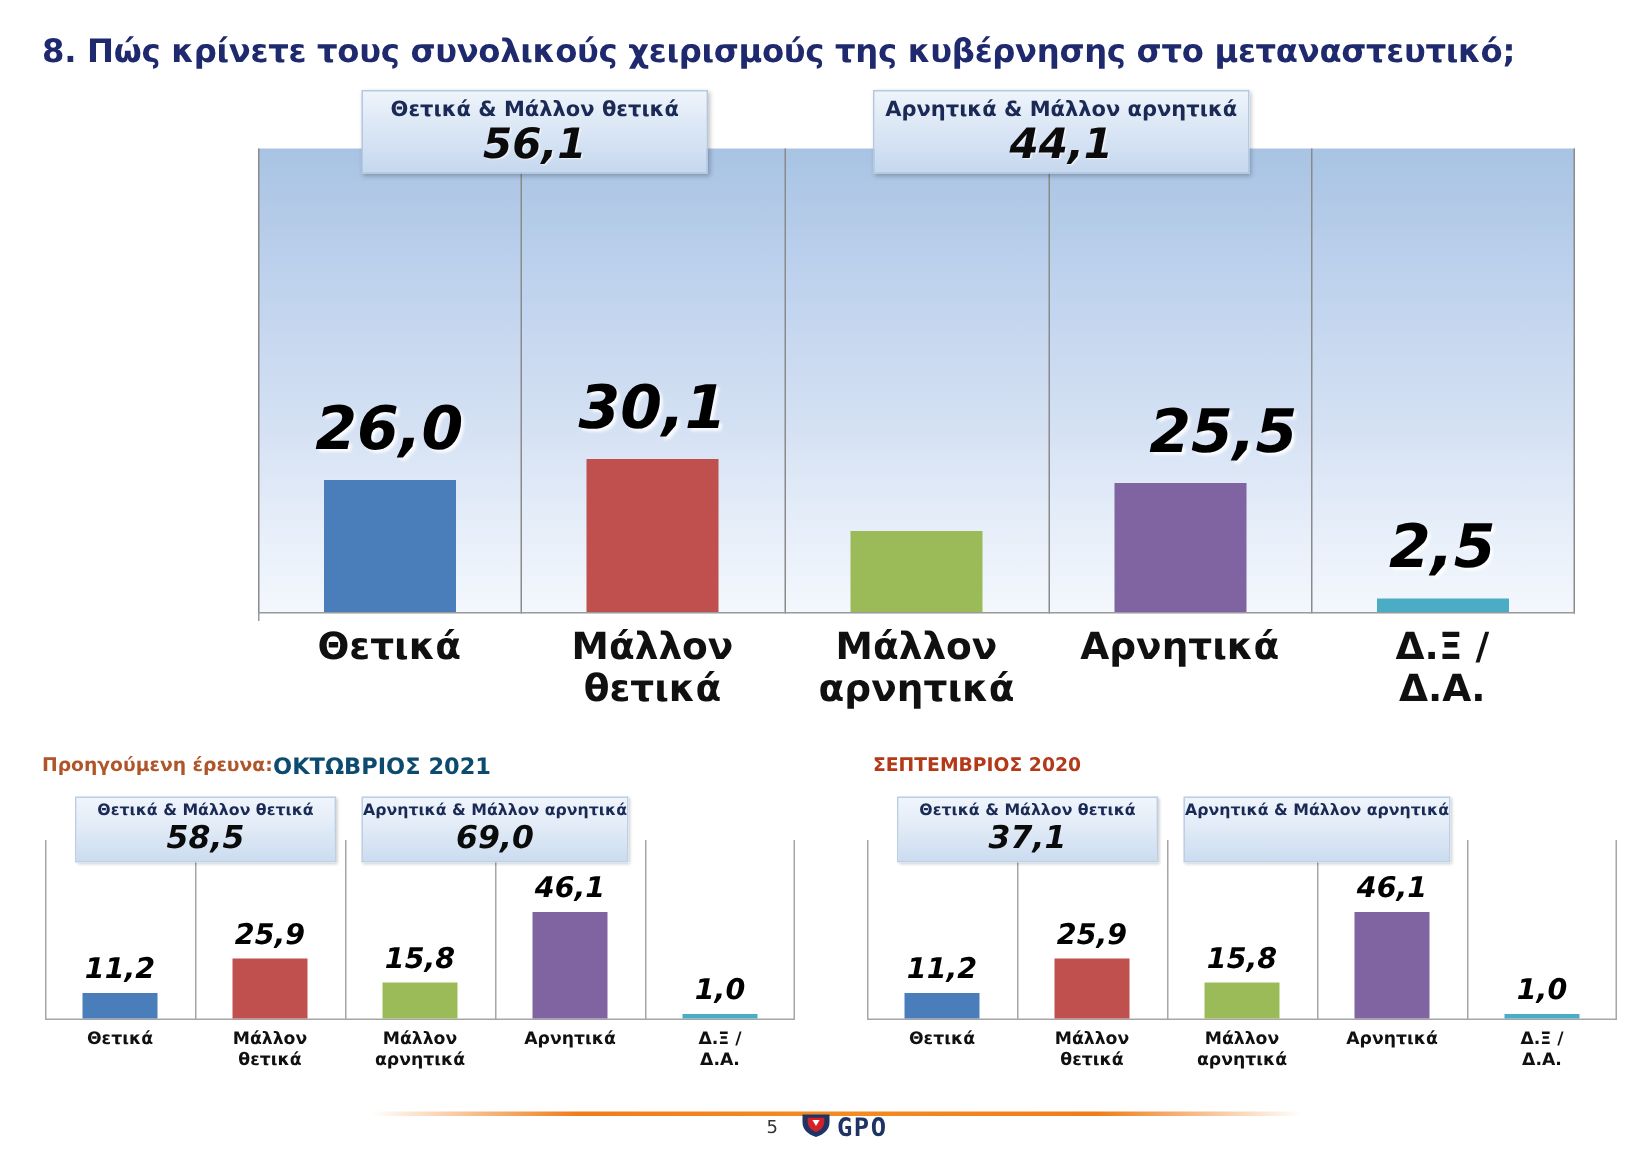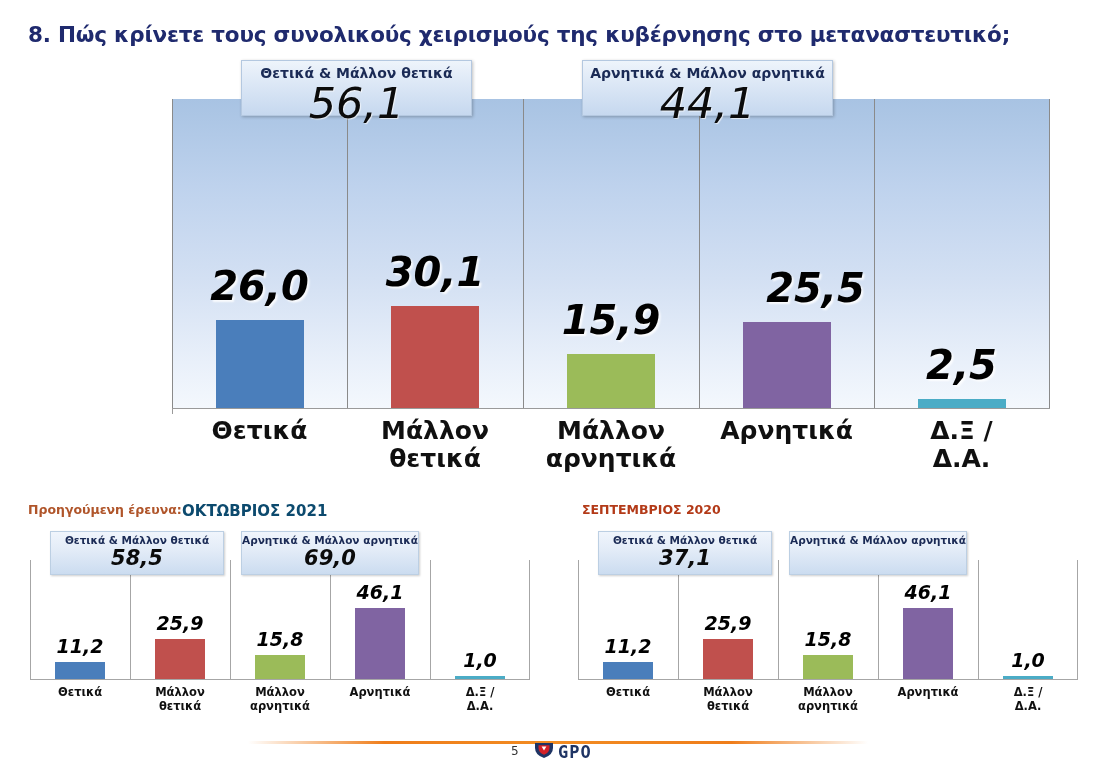--- a/index.html
+++ b/index.html
@@ -98,22 +98,22 @@
     box-sizing: border-box;
   }
   .callout .c-label {
     font-size: 14px;
     font-weight: bold;
     color: #1a2a55;
     padding-top: 5px;
     line-height: 1.1;
   }
   .callout .c-value {
-    font-size: 43px;
-    font-weight: normal;
+    font-size: 28px;
+    font-weight: bold;
     font-style: italic;
     color: #0b0b0b;
     line-height: 1.05;
     text-shadow: 1px 1px 1px rgba(255,255,255,0.7);
   }
 
   
   #prev-label {
     position: absolute;
     left: 28px; top: 502px;
@@ -272,21 +272,20 @@
 
   <div class="main-col" style="left:175px; width:176px;">
     <div class="main-bar" style="height:102px; background:#c0504d;"></div>
     <div class="main-val" style="bottom:114px;">30,1</div>
     <div class="main-cat">Μάλλον
 θετικά</div>
   </div>
 
   <div class="main-col" style="left:351px; width:176px;">
     <div class="main-bar" style="height:54px; background:#9bbb59;"></div>
-    <div class="main-val" style="bottom:66px;">15,9</div>
     <div class="main-cat">Μάλλον
 αρνητικά</div>
   </div>
 
   <div class="main-col" style="left:527px; width:175px;">
     <div class="main-bar" style="height:86px; background:#8064a2;"></div>
     <div class="main-val" style="bottom:98px;margin-left:29px;">25,5</div>
     <div class="main-cat">Αρνητικά</div>
   </div>
 

